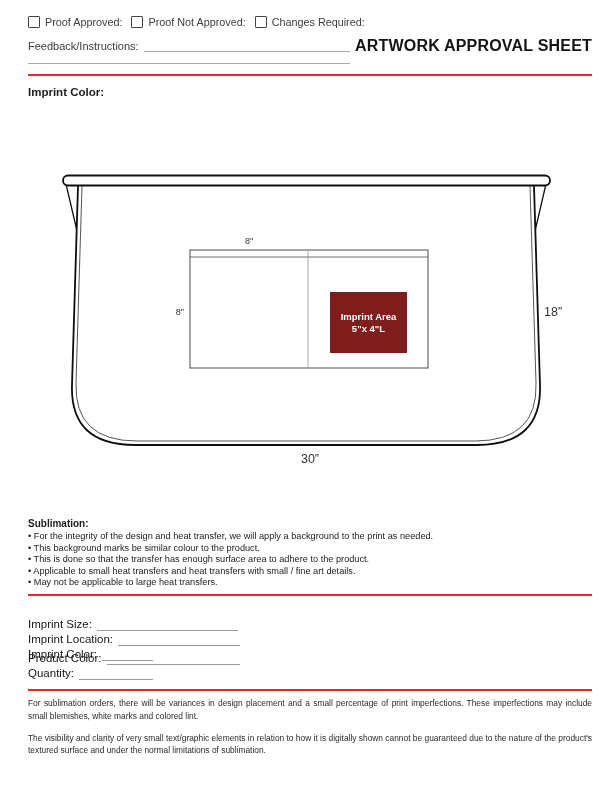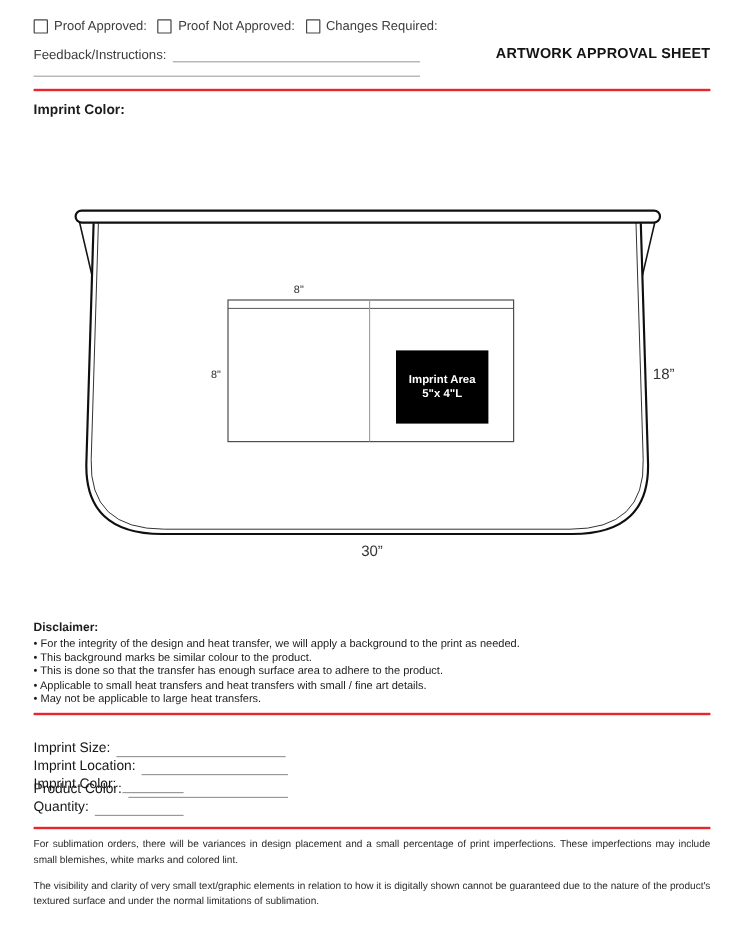--- a/index.html
+++ b/index.html
@@ -10,35 +10,35 @@
   
   .check-row { position:absolute; left:28px; top:16px; display:flex; align-items:center; }
   .check-group { display:flex; align-items:center; margin-right:9px; }
   .checkbox { width:12px; height:12px; border:1.6px solid #454545; border-radius:1px; background:#fff; margin-right:5px; flex:none; }
   .check-label { font-size:10.8px; color:#3c3c3c; white-space:nowrap; }
   .feedback-label { position:absolute; left:28px; top:40px; font-size:11px; color:#3c3c3c; }
   .writeline { position:absolute; border-top:1.3px solid #a9a9a9; height:0; }
   .line-feedback-1 { left:144px; top:51px; width:206px; }
   .line-feedback-2 { left:28px; top:63px; width:322px; }
   .sheet-title { position:absolute; left:280px; top:37px; width:312px; text-align:right;
-                 font-size:12px; font-weight:bold; color:#141414; letter-spacing:0.2px; white-space:nowrap; }
+                 font-size:16px; font-weight:bold; color:#141414; letter-spacing:0.2px; white-space:nowrap; }
   .red-rule { position:absolute; left:28px; width:564px; height:2.3px; background:#e8262d; }
   .rule-1 { top:73.5px; }
   .rule-2 { top:593.5px; }
   .rule-3 { top:688.5px; }
   .imprint-color-label { position:absolute; left:28px; top:86px; font-size:11.5px; font-weight:bold; color:#1d1d1d; }
 
   
   svg.diagram { position:absolute; left:0; top:0; width:612px; height:792px; }
   .dim { position:absolute; color:#333; }
   .dim-top-8 { left:190px; top:236px; width:118px; text-align:center; font-size:9px; }
   .dim-left-8 { left:160px; top:307px; width:24px; text-align:right; font-size:9px; }
   .dim-right-18 { left:544px; top:305px; font-size:12.5px; }
   .dim-bottom-30 { left:265px; top:452px; width:90px; text-align:center; font-size:12.5px; }
-  .imprint-box { position:absolute; left:330px; top:292px; width:77px; height:61px; background:#000000;
+  .imprint-box { position:absolute; left:330px; top:292px; width:77px; height:61px; background:#7f1d1d;
                  display:flex; flex-direction:column; align-items:center; justify-content:center;
                  color:#fff; font-weight:bold; font-size:9.5px; line-height:12px; }
 
   
   .disclaimer { position:absolute; left:28px; top:518px; width:530px; color:#1c1c1c; }
   .disclaimer-title { font-size:10px; font-weight:bold; margin-bottom:2px; }
   .disclaimer-item { font-size:9.2px; line-height:11.6px; }
 
   
   .form-row { position:absolute; left:28px; width:560px; display:flex;flex-direction:column; }
@@ -104,21 +104,21 @@
   <div class="dim dim-left-8">8"</div>
   <div class="dim dim-right-18">18”</div>
   <div class="dim dim-bottom-30">30”</div>
 
   <div class="imprint-box">
     <span>Imprint Area</span>
     <span>5"x 4"L</span>
   </div>
 
   <div class="disclaimer">
-    <div class="disclaimer-title">Disclaimer:</div>
+    <div class="disclaimer-title">Sublimation:</div>
     <div class="disclaimer-item">• For the integrity of the design and heat transfer, we will apply a background to the print as needed.</div>
     <div class="disclaimer-item">• This background marks be similar colour to the product.</div>
     <div class="disclaimer-item">• This is done so that the transfer has enough surface area to adhere to the product.</div>
     <div class="disclaimer-item">• Applicable to small heat transfers and heat transfers with small / fine art details.</div>
     <div class="disclaimer-item">• May not be applicable to large heat transfers.</div>
   </div>
 
   <div class="red-rule rule-2"></div>
 
   <div class="form-row form-row-1">

